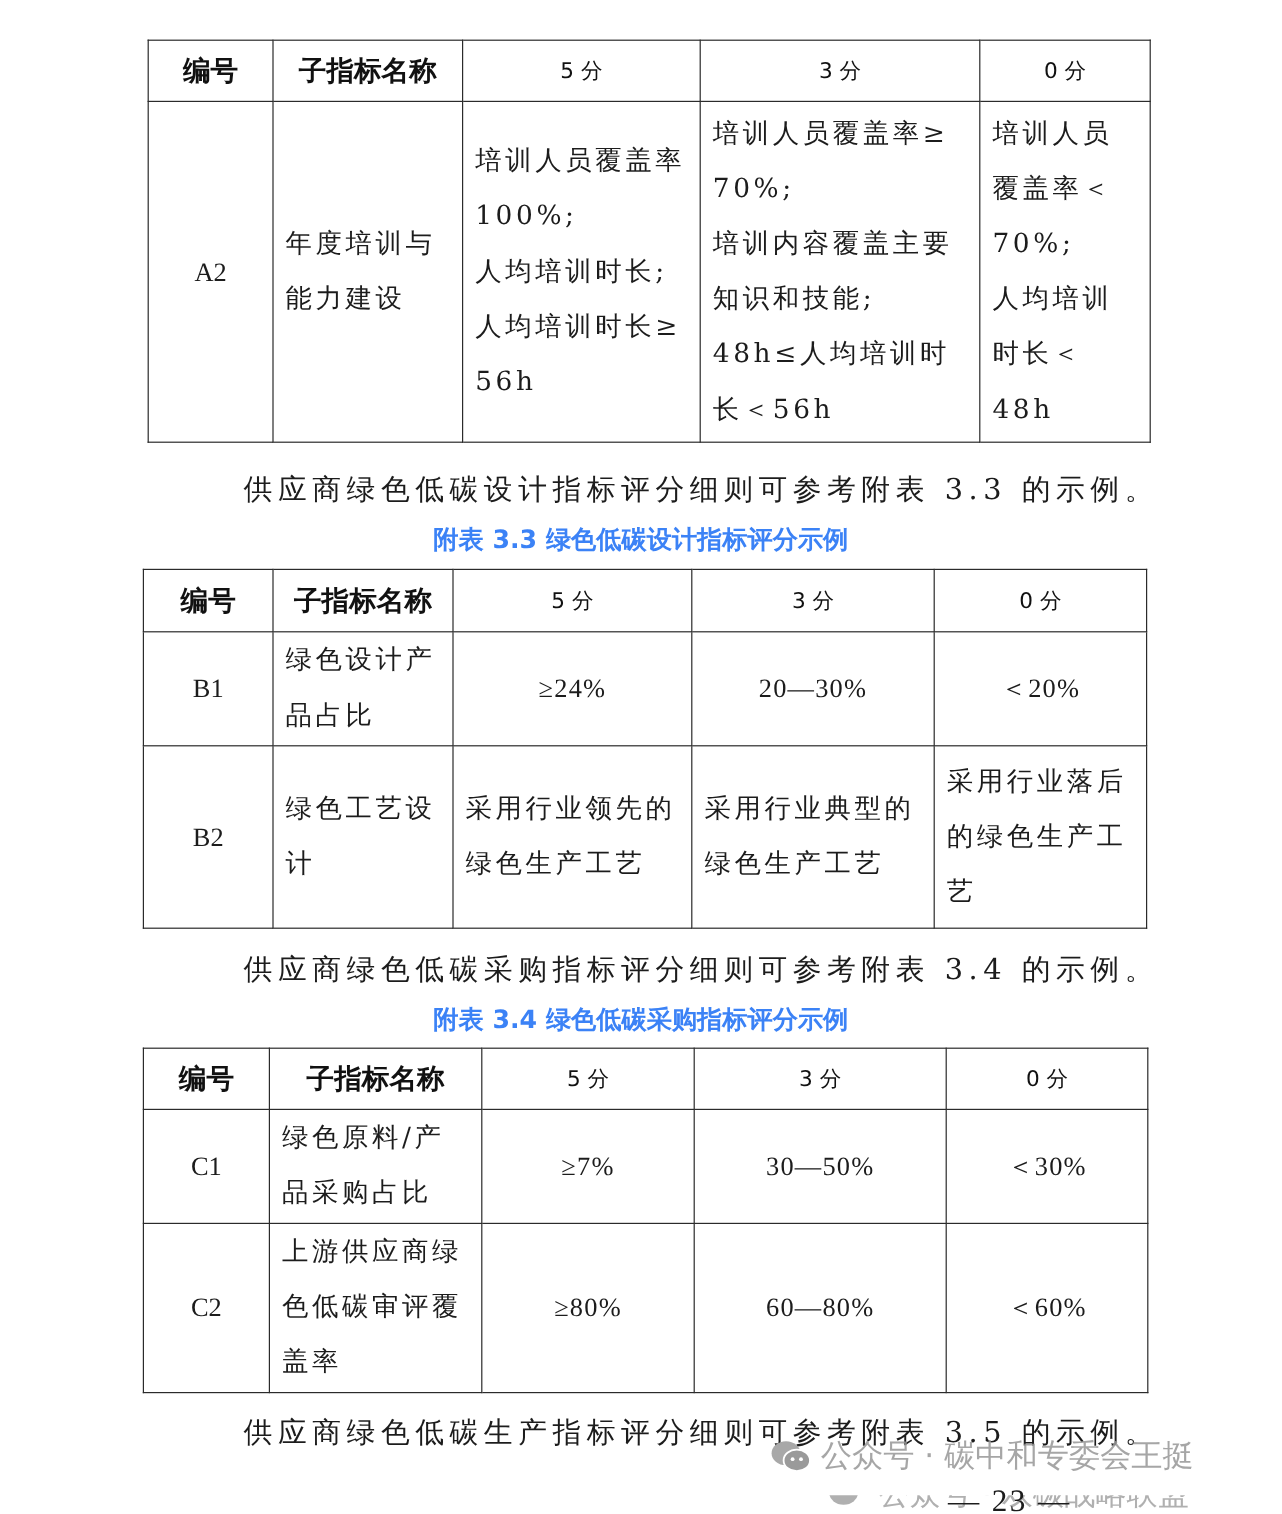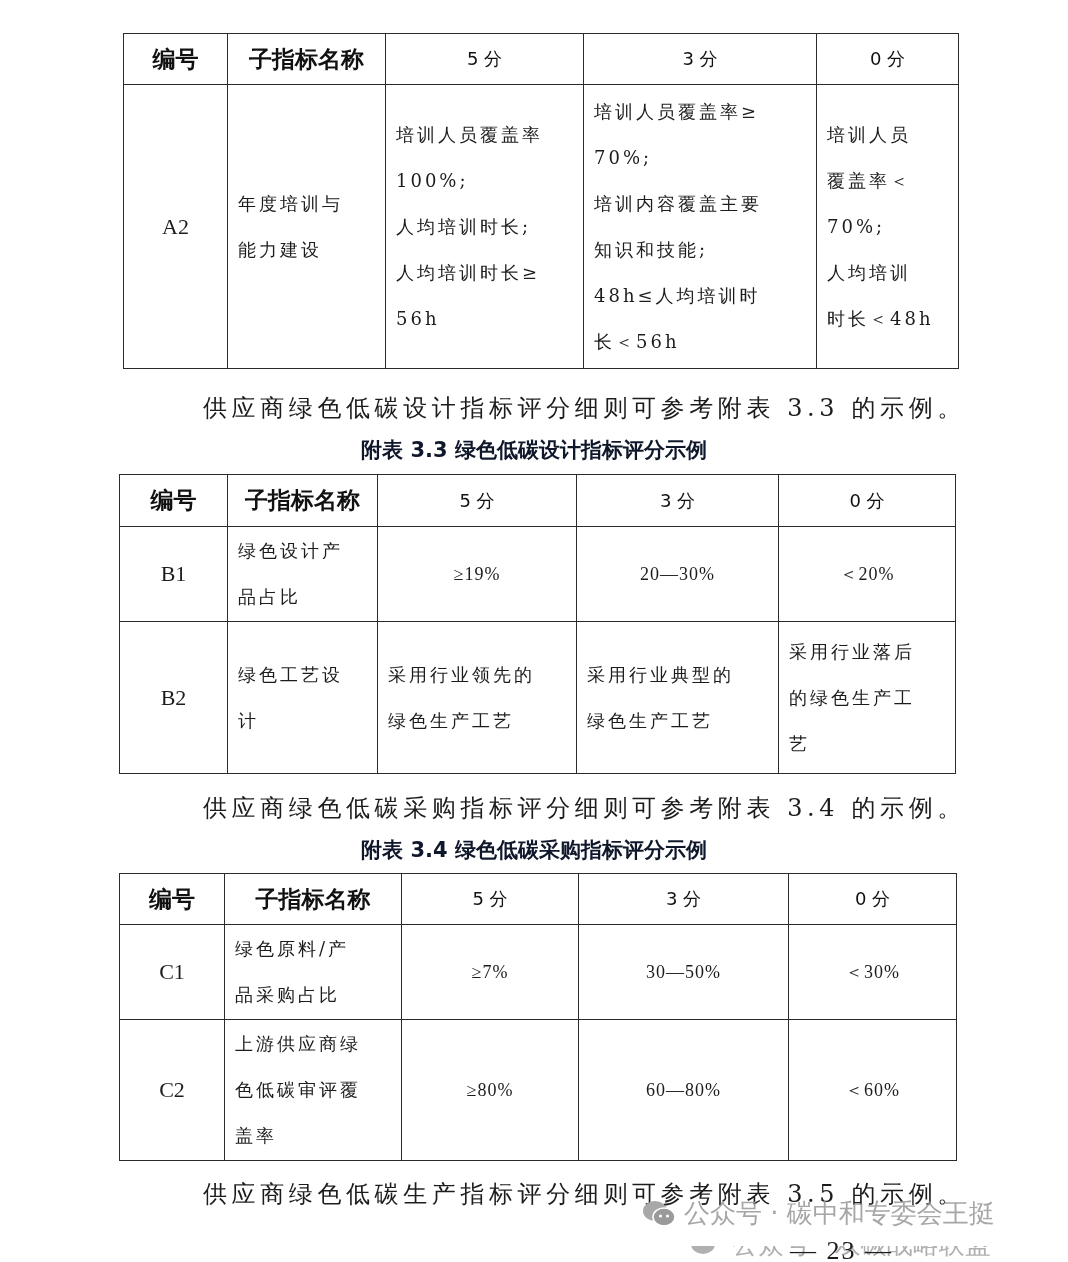--- a/index.html
+++ b/index.html
@@ -31,21 +31,21 @@
       font-weight: bold;
       font-size: 23px;
       text-align: center;
       color: #111;
     }
     .tbl th.num-h {
       font-weight: normal;
       font-size: 18px;
     }
     .tbl td {
-      font-size: 18px;
+      font-size: 22px;
       letter-spacing: 3px;
       line-height: 46px;
       color: #1c1c1c;
     }
     .tbl td.code {
       text-align: center;
       letter-spacing: 0;
       font-family: "Liberation Serif", "DejaVu Serif", serif;
       font-size: 22px;
     }
@@ -66,21 +66,21 @@
       white-space: nowrap;
     }
     .caption {
       position: absolute;
       left: 0;
       width: 1068px;
       text-align: center;
       font-family: "DejaVu Sans", "Liberation Sans", sans-serif;
       font-weight: bold;
       font-size: 21px;
-      color: #0f172a;
+      color: #3b82f6;
       white-space: nowrap;
     }
     .watermark {
       position: absolute;
       left: 642px;
       top: 1196px;
       display: flex;
       align-items: center;
       color: rgba(150,150,150,0.85);
       font-family: "DejaVu Sans", "Liberation Sans", sans-serif;
@@ -182,21 +182,21 @@
     <th class="num-h">5 分</th>
     <th class="num-h">3 分</th>
     <th class="num-h">0 分</th>
   </tr>
   <tr style="height:95px">
     <td class="code">B1</td>
     <td class="name">
       <div>绿色设计产</div>
       <div>品占比</div>
     </td>
-    <td class="center">≥19%</td>
+    <td class="center">≥24%</td>
     <td class="center">20—30%</td>
     <td class="center">＜20%</td>
   </tr>
   <tr style="height:152px">
     <td class="code">B2</td>
     <td class="name">
       <div>绿色工艺设</div>
       <div>计</div>
     </td>
     <td class="score">

